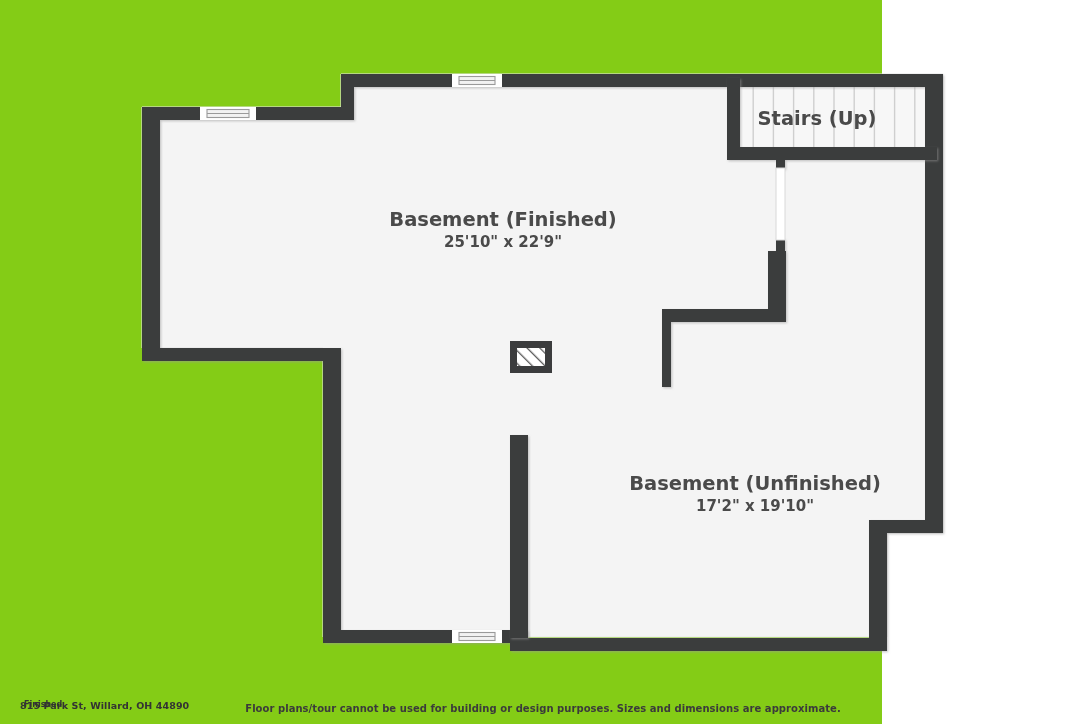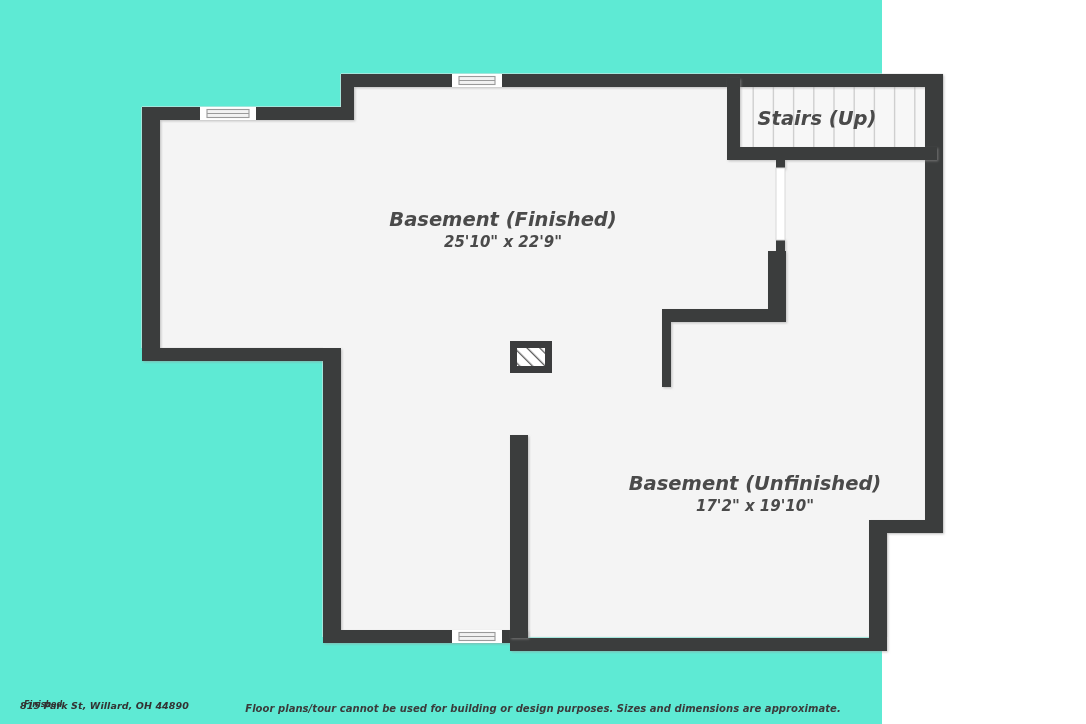--- a/index.html
+++ b/index.html
@@ -14,22 +14,21 @@
     height: 724px;
     position: relative;
     overflow: hidden;
   }
   #plan-stage {
     position: absolute;
     left: 0;
     top: 0;
     width: 882px;
     height: 724px;
-    background: #5eead4;
-    font-style: italic;
+    background: #84cc16;
   }
   svg#floorplan-svg {
     position: absolute;
     left: 0;
     top: 0;
     display: block;
   }
   .room-label-title {
     font-family: "DejaVu Sans", "Liberation Sans", sans-serif;
     font-size: 19.5px;

